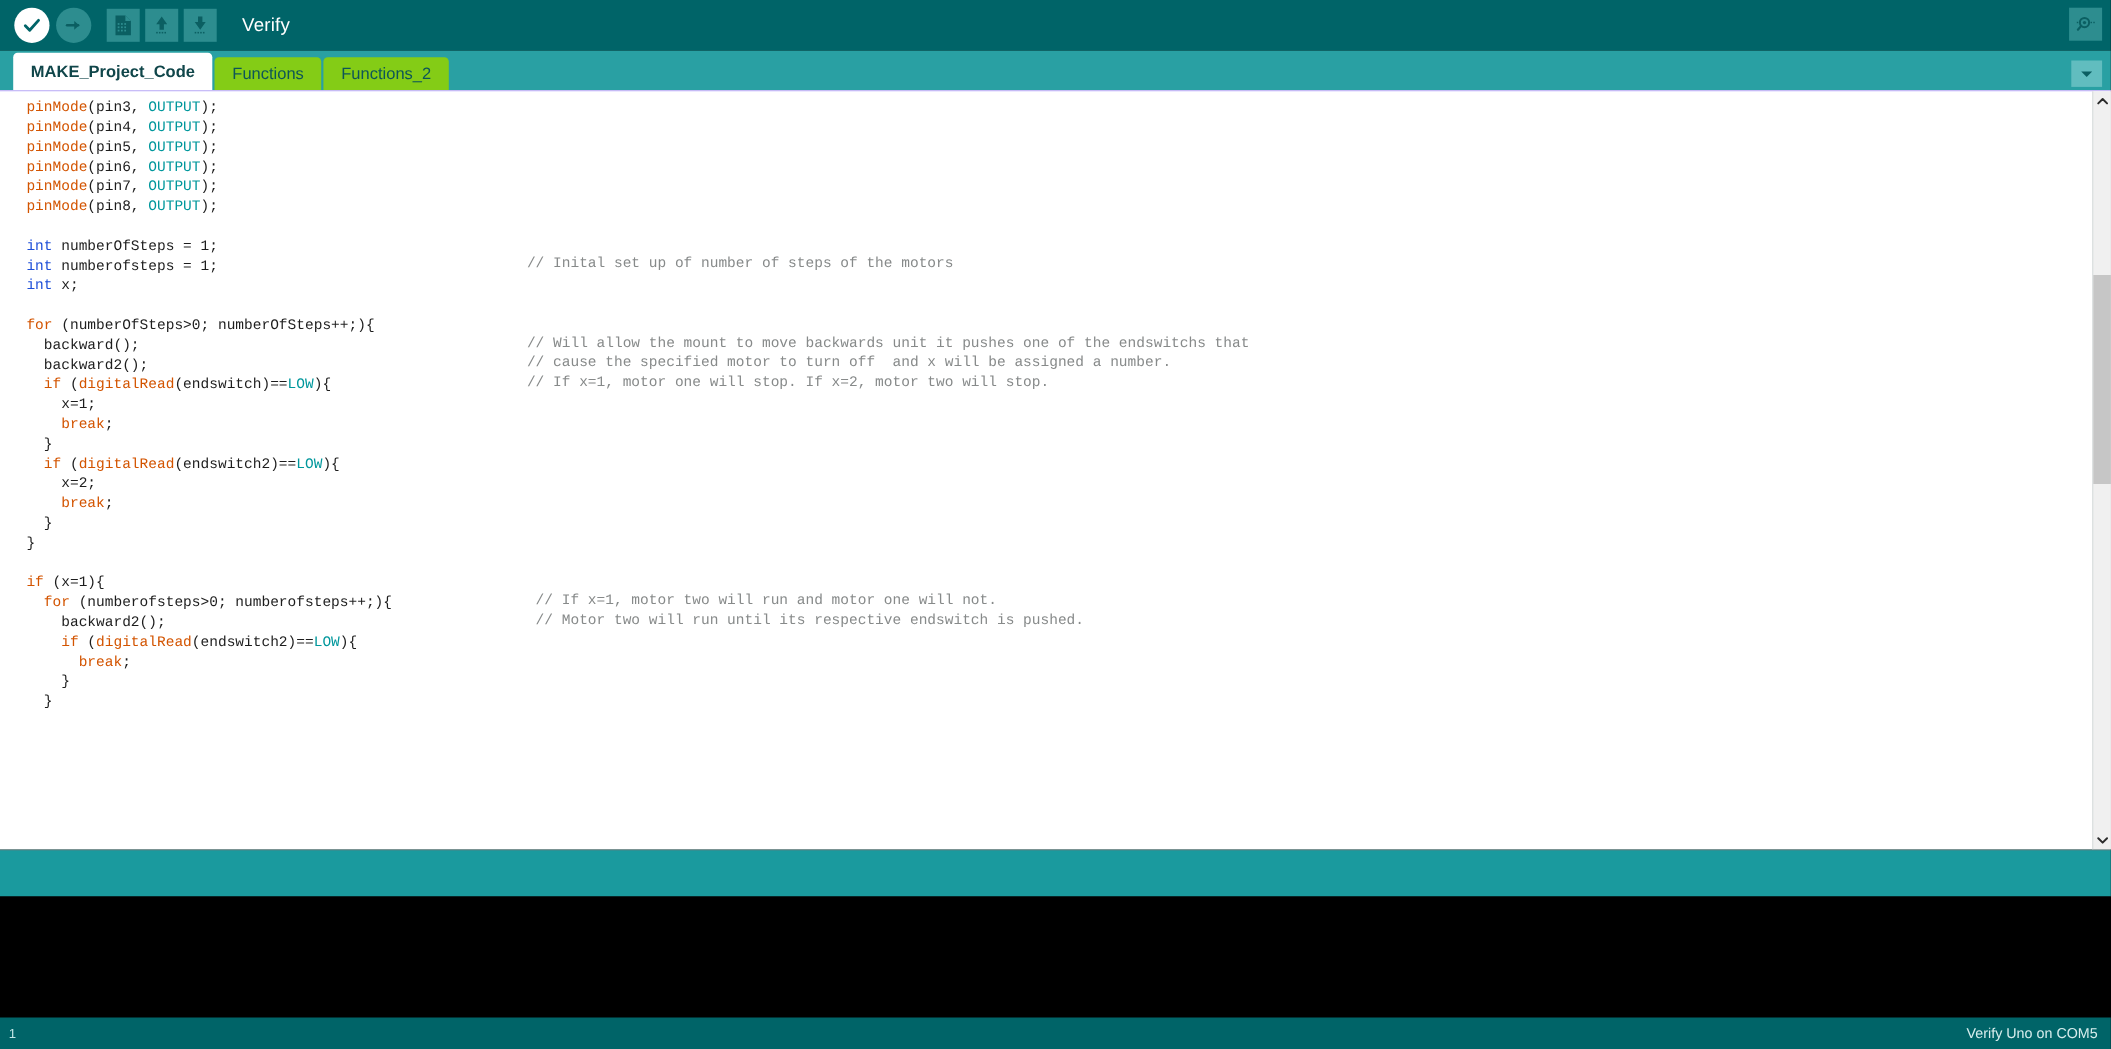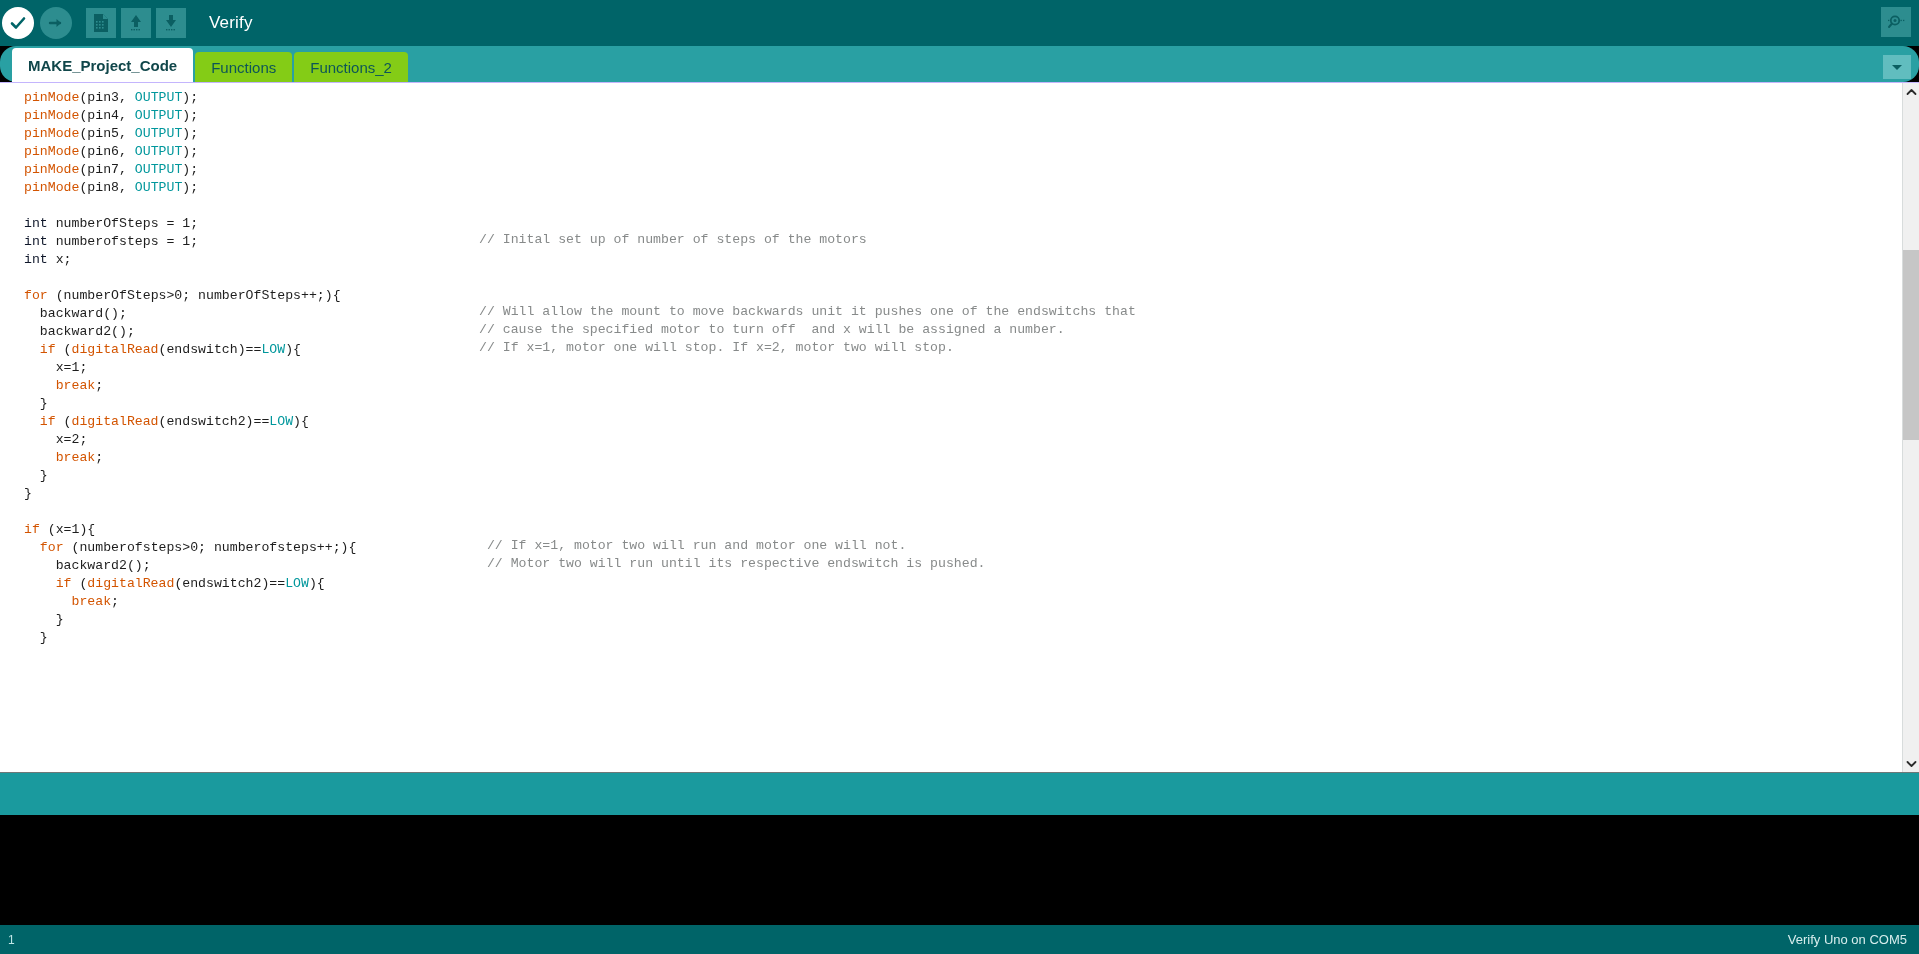--- a/index.html
+++ b/index.html
@@ -10,21 +10,21 @@
     font-family: "Liberation Sans", sans-serif;
   }
   #app { width: 1919px; height: 954px; display: flex; flex-direction: column; }
 
   
   .toolbar {
     height: 46px;
     background: #006468;
     display: flex;
     align-items: center;
-    padding-left: 2px;
+    padding-left: 13px;
     position: relative;
     flex: 0 0 46px;
   }
   .tb-round {
     width: 32px; height: 32px;
     border-radius: 50%;
     display: flex; align-items: center; justify-content: center;
     margin-right: 6px;
     cursor: pointer;
   }
@@ -55,21 +55,20 @@
 
   
   .tabbar {
     height: 36px;
     background: #29a0a3;
     display: flex;
     align-items: flex-end;
     position: relative;
     padding-left: 12px;
     flex: 0 0 36px;
-    border-radius: 16px;
   }
   .tab {
     height: 30px;
     padding: 0 16px;
     display: flex; align-items: center;
     font-size: 15px;
     color: #0d5558;
     background: #84cc16;
     border-radius: 4px 4px 0 0;
     margin-right: 2px;
@@ -111,21 +110,21 @@
     position: relative;
   }
   .line { height: 18px; white-space: pre; position: relative; }
   .cmt-col {
     position: absolute;
     left: 455px;
     top: 16px;
   }
   .kw   { color: #d35400; font-family: Liberation Mono, monospace; }          
   .fn   { color: #d35400; }          
-  .typ  { color: #0f172a; }          
+  .typ  { color: #1d4ed8; }          
   .cst  { color: #00979c; }          
   .cm   { color: #878a8a; }          
   .pl   { color: #1d1d1d; }
 
   
   .vscroll {
     width: 17px;
     background: #f0f0f0;
     border-left: 1px solid #d8dcdc;
     display: flex; flex-direction: column;

